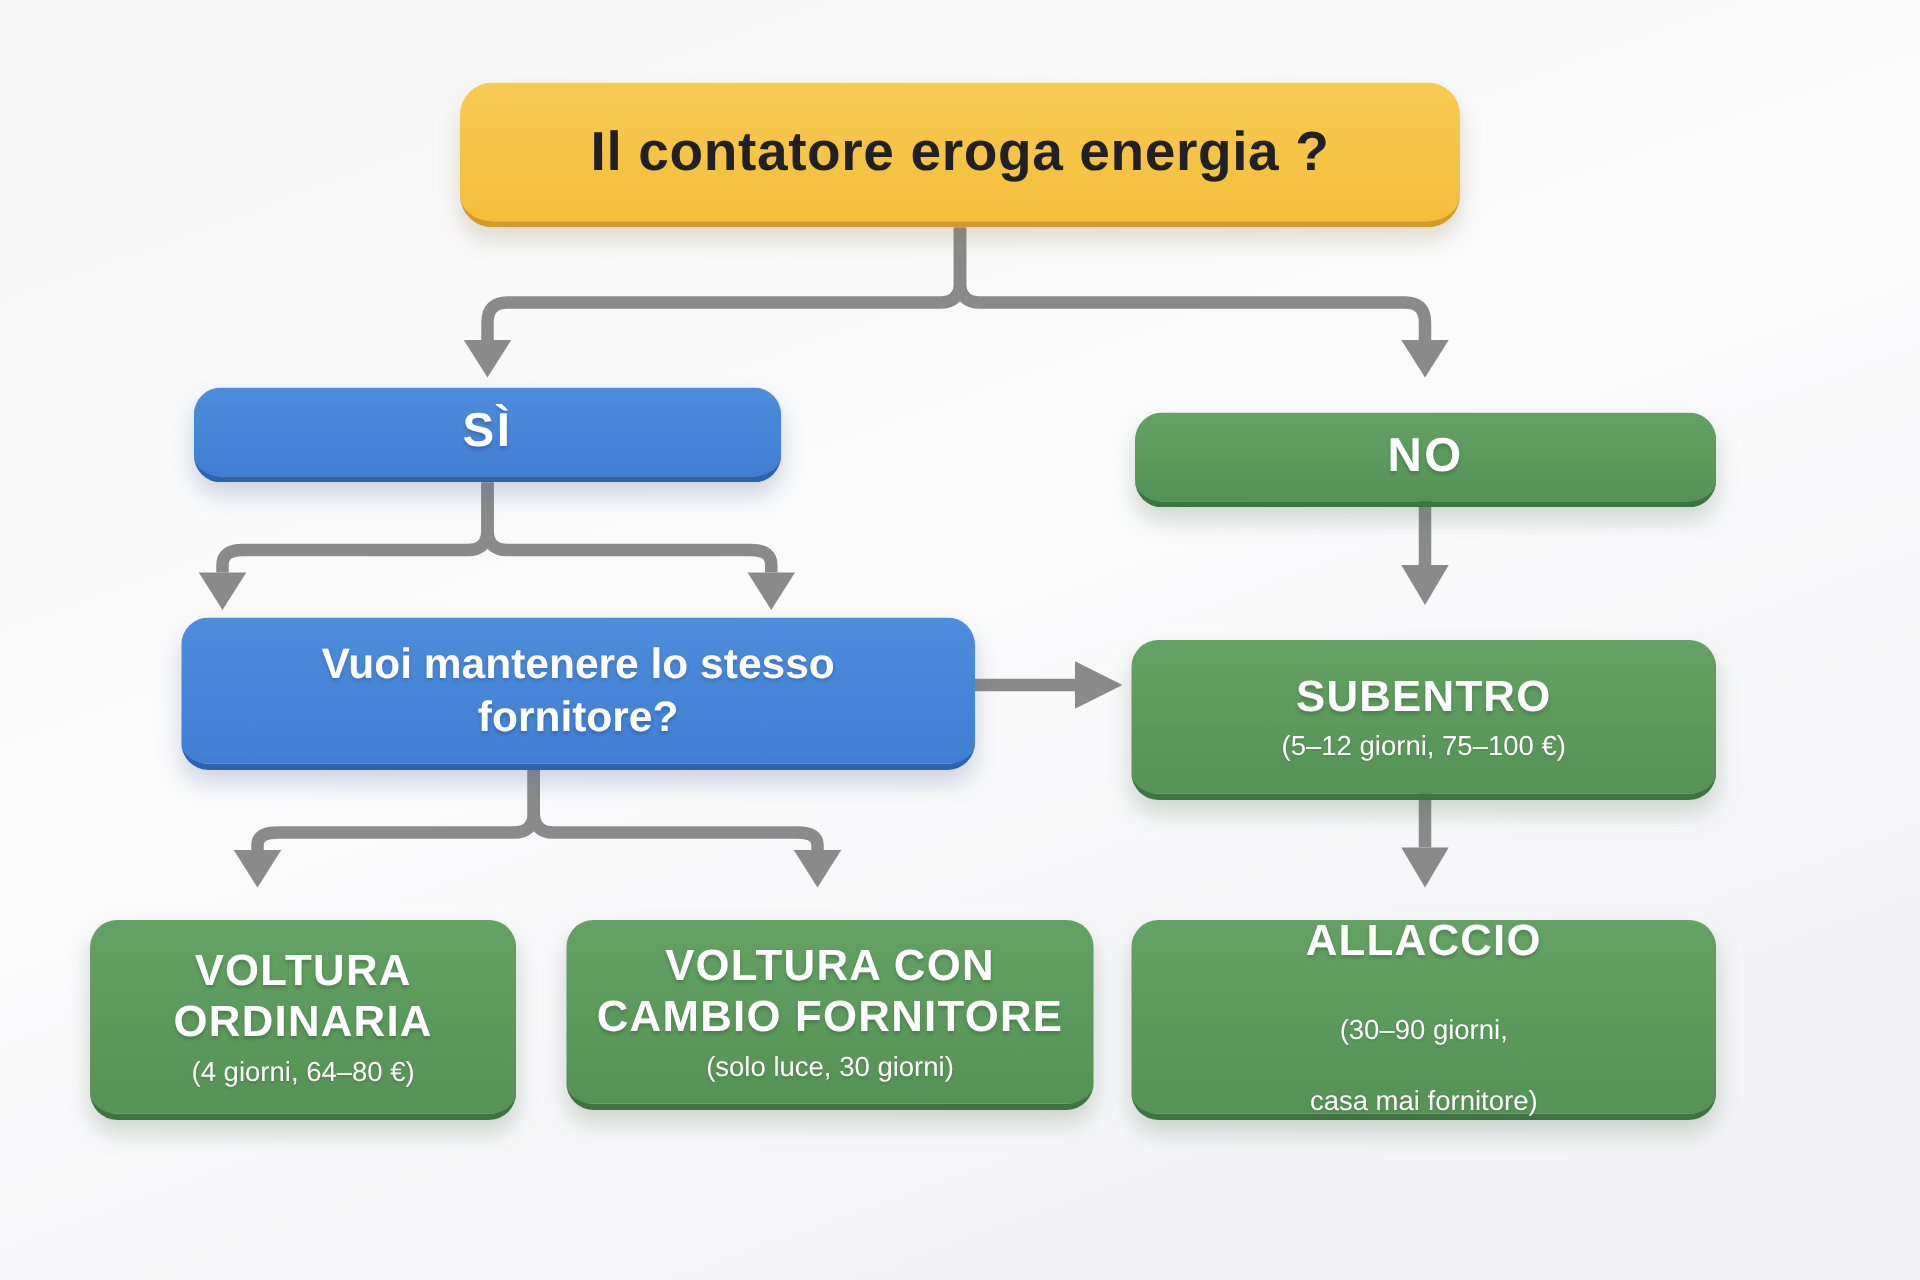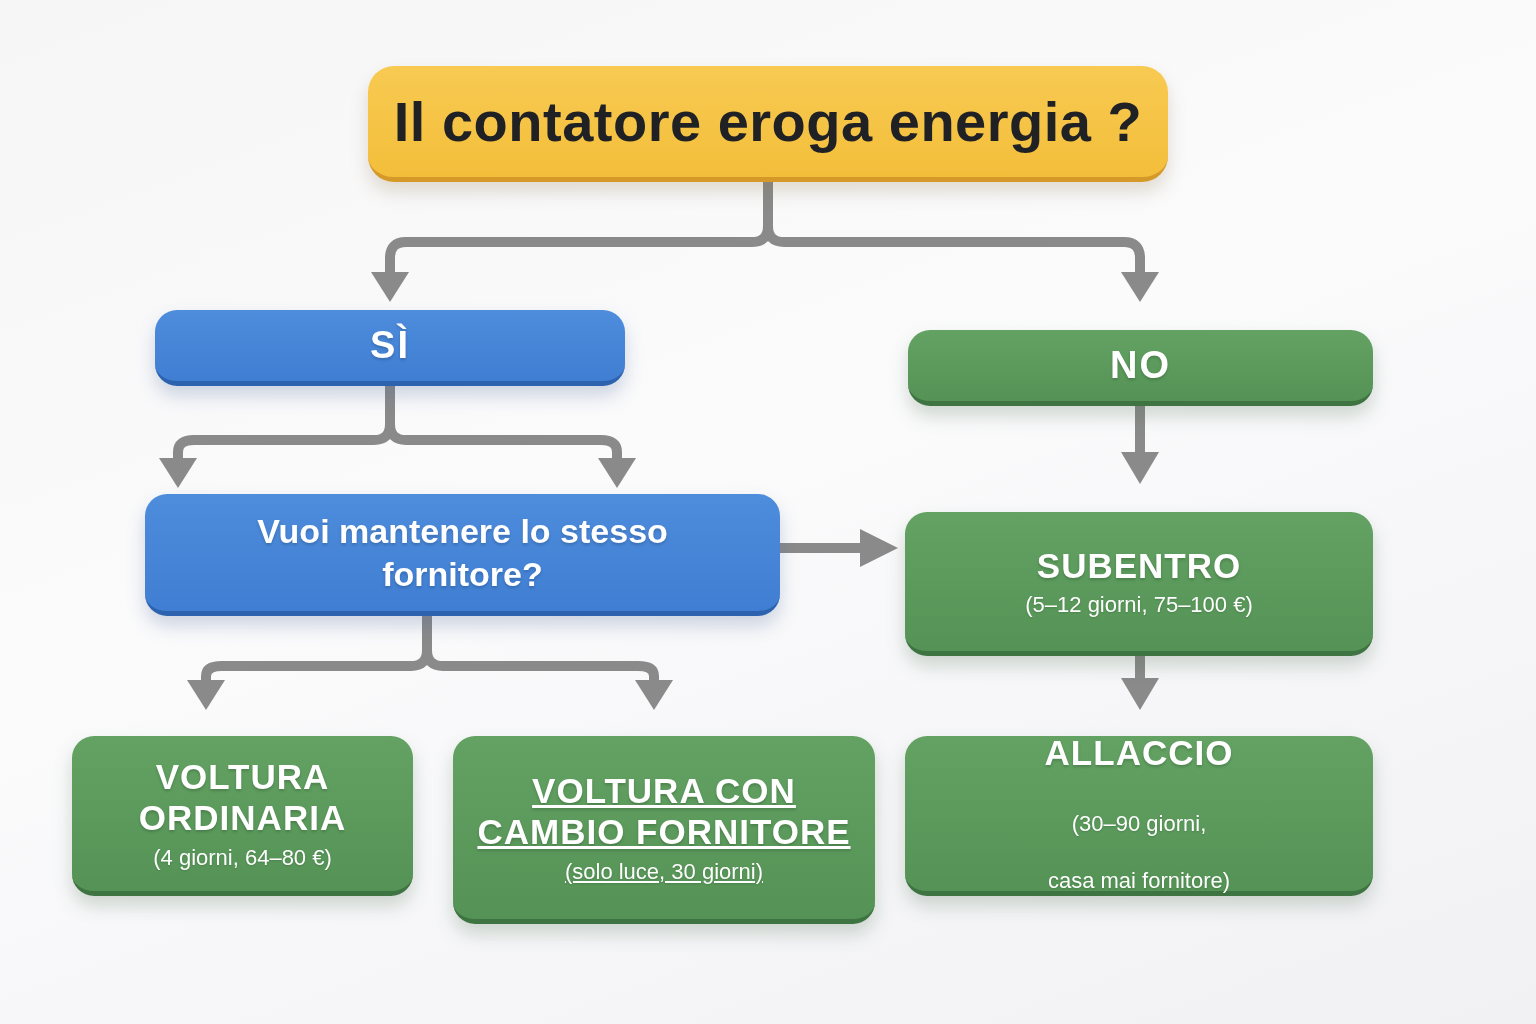--- a/index.html
+++ b/index.html
@@ -30,21 +30,21 @@
     color:#ffffff;
   }
   .node.green{
     background:linear-gradient(180deg,#63a263 0%,#549355 100%);
     border-bottom:5px solid #3e7441;
     border-radius:22px;
     box-shadow:0 10px 18px rgba(80,110,85,.25);
     color:#ffffff;
     margin-top:20px;
   }
-  .t-root{font-size:56px;font-weight:700;letter-spacing:.5px;}
+  .t-root{font-size:44px;font-weight:700;letter-spacing:.5px;}
   .t-answer{font-size:38px;font-weight:700;letter-spacing:2px;
     text-shadow:0 2px 3px rgba(0,0,0,.18);}
   .t-question{font-size:34px;font-weight:600;line-height:1.25;
     text-shadow:0 2px 3px rgba(0,0,0,.18);}
   .t-title{font-size:35px;font-weight:700;letter-spacing:1px;line-height:1.18;
     text-shadow:0 2px 3px rgba(0,0,0,.18);}
   .t-sub{font-size:22px;font-weight:500;line-height:1.2;margin-top:6px;
     text-shadow:0 1px 2px rgba(0,0,0,.15);text-align:right;}
 </style>
 </head>
@@ -105,32 +105,32 @@
 
   <div class="node green" style="left:908px;top:310px;width:465px;height:76px;">
     <div class="t-answer">NO</div>
   </div>
 
   <div class="node blue" style="left:145px;top:494px;width:635px;height:122px;">
     <div class="t-question">Vuoi mantenere lo stesso</div>
     <div class="t-question">fornitore?</div>
   </div>
 
-  <div class="node green" style="left:905px;top:492px;width:468px;height:144px;">
+  <div class="node green" style="left:905px;top:492px;width:468px;height:128px;">
     <div class="t-title">SUBENTRO</div>
     <div class="t-sub">(5–12 giorni, 75–100 €)</div>
   </div>
 
   <div class="node green" style="left:72px;top:716px;width:341px;height:160px;">
     <div class="t-title">VOLTURA</div>
     <div class="t-title">ORDINARIA</div>
     <div class="t-sub">(4 giorni, 64–80 €)</div>
   </div>
 
-  <div class="node green" style="left:453px;top:716px;width:422px;height:188px;text-decoration:underline;">
+  <div class="node green" style="left:453px;top:716px;width:422px;height:152px;">
     <div class="t-title">VOLTURA CON</div>
     <div class="t-title">CAMBIO FORNITORE</div>
     <div class="t-sub">(solo luce, 30 giorni)</div>
   </div>
 
   <div class="node green" style="left:905px;top:716px;width:468px;height:160px;gap:31px;">
     <div class="t-title">ALLACCIO</div>
     <div class="t-sub">(30–90 giorni,</div>
     <div class="t-sub" style="margin-top:0;">casa mai fornitore)</div>
   </div>

